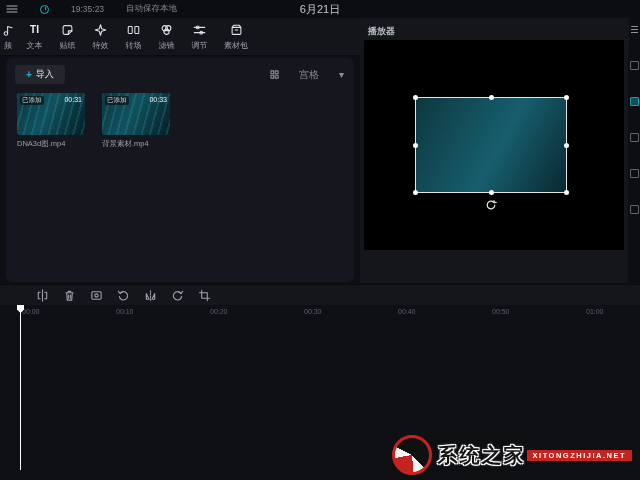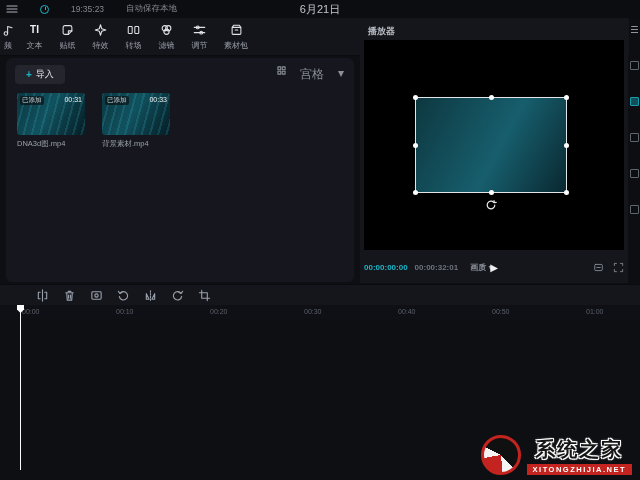--- a/index.html
+++ b/index.html
@@ -19,21 +19,21 @@
   .tab{width:33px;display:flex;flex-direction:column;align-items:center;gap:3px;color:#dfe3e8;cursor:pointer;}
   .tab.first{width:20px;margin-left:-2px;overflow:hidden;}
   .tab .lbl{font-size:8px;color:#989da6;white-space:nowrap;}
   .tab .ti{font-size:10px;font-weight:bold;color:#eceff2;line-height:14px;height:14px;}
 
   
   .media{position:absolute;left:6px;top:58px;width:348px;height:224px;background:#16171e;border-radius:6px;}
   .media-head{display:flex;align-items:center;justify-content:space-between;padding:7px 10px 0 9px;}
   .import-btn{display:inline-flex;align-items:center;gap:4px;background:#24252d;border-radius:4px;padding:3px 11px;font-size:9px;color:#e2e5e9;cursor:pointer;}
   .import-btn .plus{color:#1cb5c8;font-size:10px;font-weight:bold;line-height:9px;}
-  .viewmode{display:flex;align-items:flex-start;gap:14px;font-size:12px;color:#8a8f98;cursor:pointer;}
+  .viewmode{display:flex;align-items:center;gap:20px;font-size:10px;color:#8a8f98;cursor:pointer;}
   .media-grid{display:flex;gap:17px;padding:9px 11px 0;}
   .mitem{width:68px;}
   .thumb{position:relative;width:68px;height:42px;border-radius:3px;overflow:hidden;
          background:linear-gradient(118deg,#0b3640 0%,#11525f 45%,#051c23 100%);cursor:pointer;}
   .thumb:after{content:"";position:absolute;inset:0;background:repeating-linear-gradient(105deg,rgba(64,190,210,.18) 0 2px,transparent 2px 8px);}
   .badge{position:absolute;top:3px;left:3px;z-index:2;font-size:6.5px;color:#d9dce0;background:rgba(8,10,12,.62);padding:0 2px;border-radius:2px;}
   .dur{position:absolute;top:3px;right:3px;z-index:2;font-size:7px;color:#f0f3f5;}
   .fname{font-size:7.5px;color:#9aa0a8;margin-top:4px;white-space:nowrap;overflow:hidden;}
 
   
@@ -83,21 +83,21 @@
   .clip2-audio{height:6px;background:#1e6e7d;margin-top:1px;border-radius:1px;}
 
   .playhead{position:absolute;left:20px;top:305px;width:1px;height:165px;background:#fbfcfd;z-index:6;}
   .ph-cap{position:absolute;left:17px;top:305px;width:7px;height:8px;background:#fff;z-index:7;cursor:ew-resize;
           clip-path:polygon(0 0,100% 0,100% 55%,50% 100%,0 55%);}
 
   
   .wm{position:absolute;right:8px;bottom:5px;display:flex;align-items:center;gap:6px;z-index:10;}
   .wm-logo{width:40px;height:40px;border-radius:50%;border:3px solid #c3241f;box-sizing:border-box;
            background:conic-gradient(from 35deg,#101010 0 100deg,#f4f4f4 100deg 140deg,#c3241f 140deg 225deg,#f4f4f4 225deg 262deg,#101010 262deg 360deg);}
-  .wm-col{display:flex;flex-direction:column;align-items:center;gap:1px;}
+  .wm-col{display:flex;flex-direction:row;align-items:center;gap:1px;}
   .wm-name{font-size:20px;font-weight:bold;letter-spacing:2px;color:#161616;
            text-shadow:-1px -1px 0 #fff,1px -1px 0 #fff,-1px 1px 0 #fff,1px 1px 0 #fff,0 0 3px #fff;}
   .wm-site{background:#c3241f;color:#fff;font-size:7.5px;letter-spacing:1.5px;padding:1px 6px;font-weight:bold;}
 </style>
 </head>
 <body>
 
 <div id="app">
 
   <div class="topbar">
@@ -215,39 +215,20 @@
         <span class="h" style="left:50%;bottom:-3px;margin-left:-2px"></span>
         <span class="h" style="right:-3px;bottom:-3px"></span>
         <span class="rot">
           <svg width="12" height="12" viewBox="0 0 12 12">
               <path class="ic" d="M9.8 6a3.8 3.8 0 1 1-1.1-2.7"></path>
               <path class="ic" d="M9 1.6l.2 2 2-.3"></path>
             </svg>
         </span>
       </div>
     </div>
-    <div class="pctrl">
-      <span class="cur">00:00:00:00</span>
-      <span class="tot">00:00:32:01</span>
-      <span class="quality"><span>画质</span> <span>▾</span></span>
-      <span class="play">▶</span>
-      <span class="picons">
-        <span>
-            <svg width="11" height="11" viewBox="0 0 16 16">
-              <rect class="ic" x="2.5" y="3.5" width="11" height="9" rx="1.5"></rect>
-              <path class="ic" d="M5.5 8h5"></path>
-            </svg>
-          </span>
-        <span>
-            <svg width="11" height="11" viewBox="0 0 16 16">
-              <path class="ic" d="M2 5V2h3M11 2h3v3M14 11v3h-3M5 14H2v-3"></path>
-            </svg>
-          </span>
-      </span>
-    </div>
   </div>
 
   <div class="rail">
     <span class="rail-i lines"></span>
     <span class="rail-i"></span>
     <span class="rail-i teal"></span>
     <span class="rail-i"></span>
     <span class="rail-i"></span>
     <span class="rail-i"></span>
   </div>

